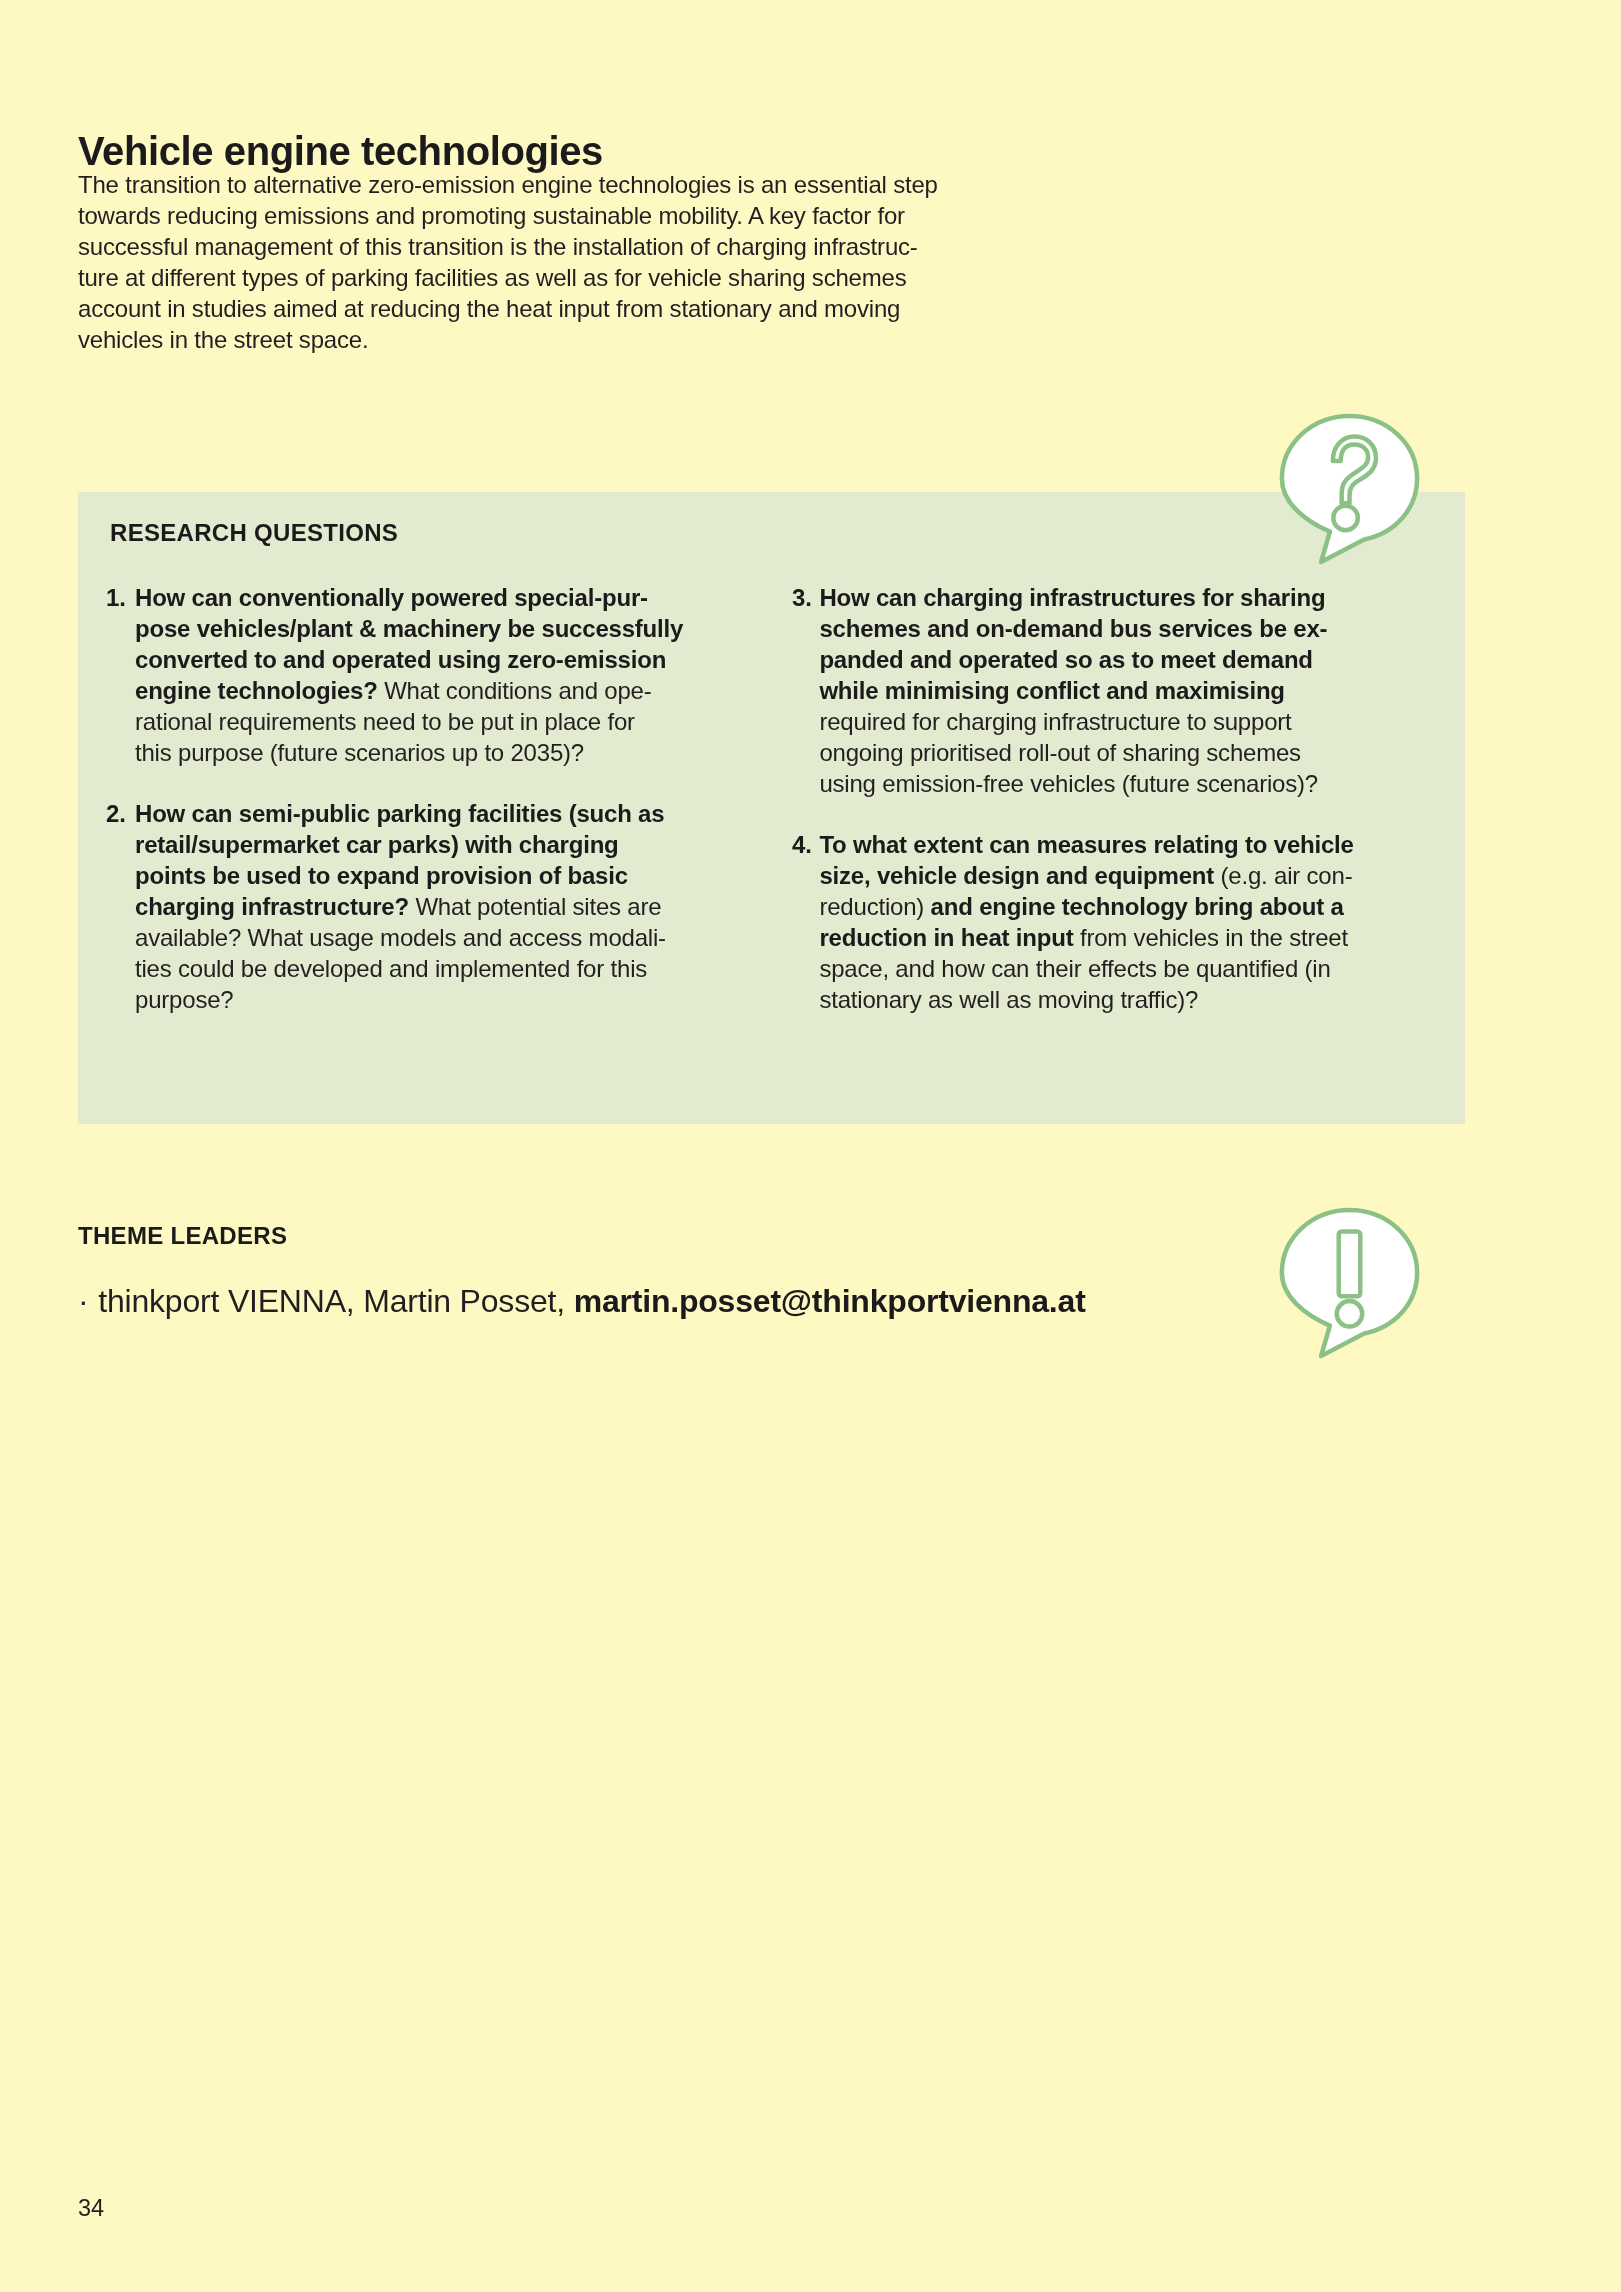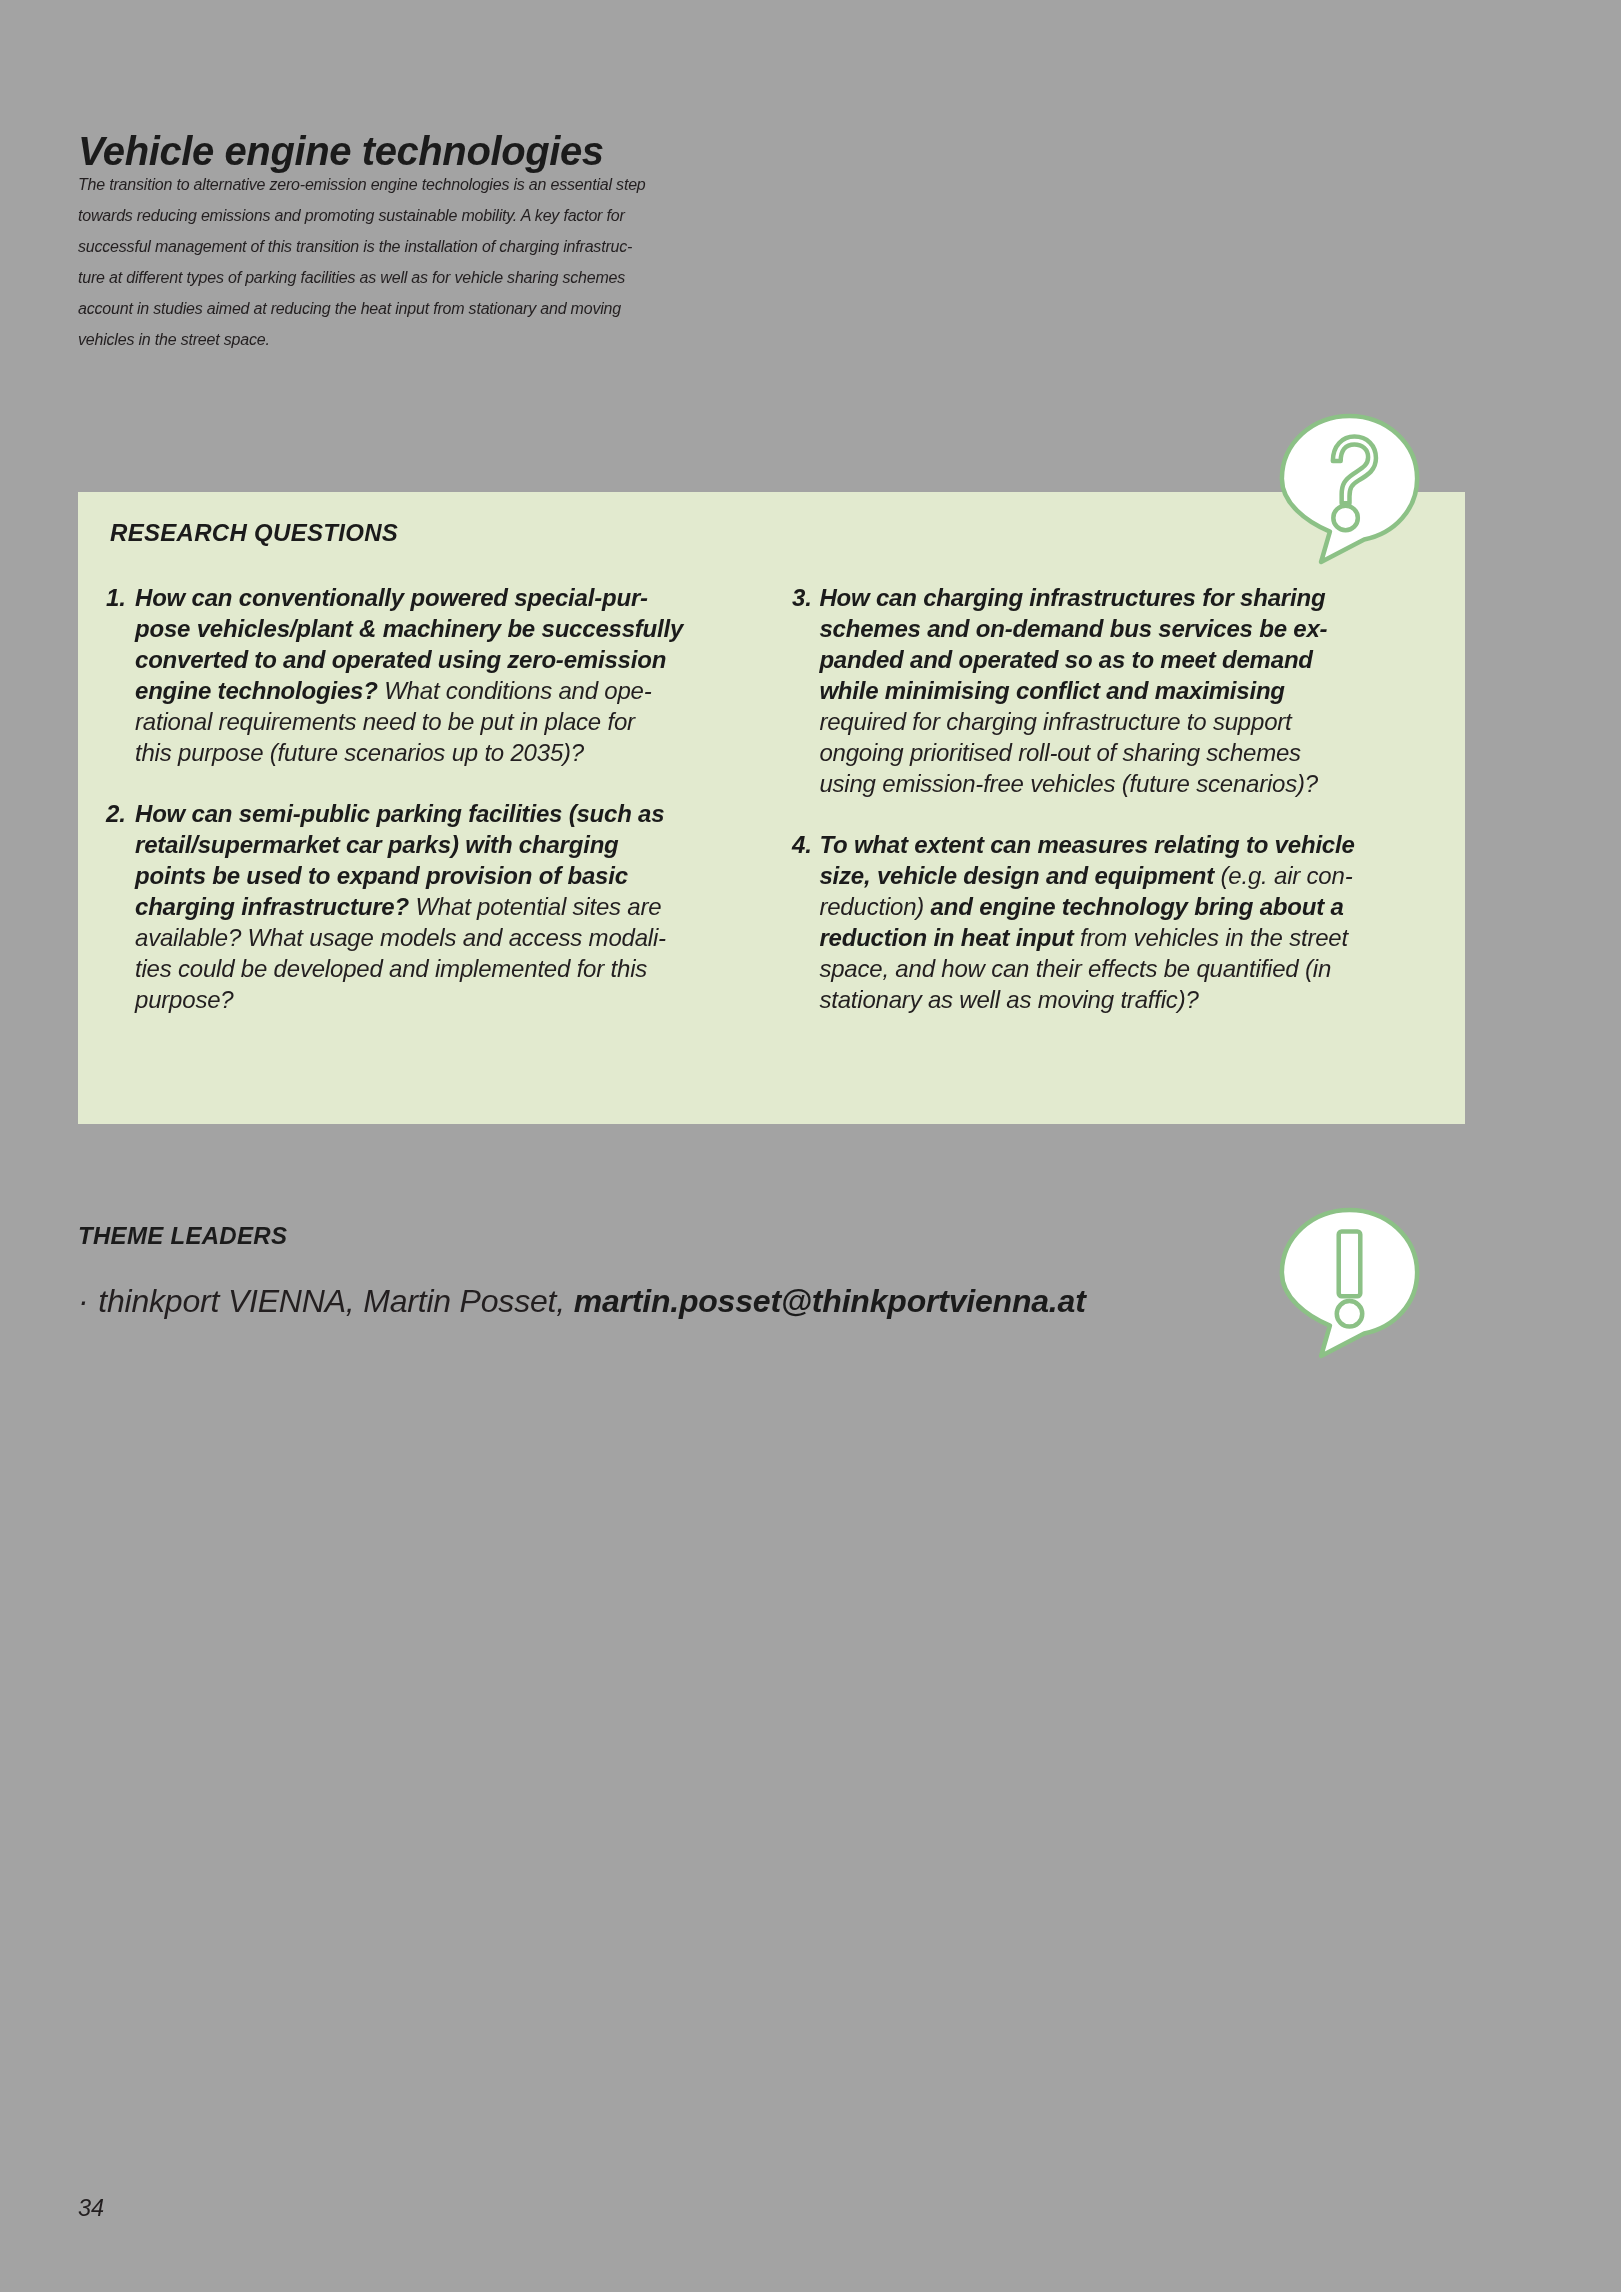--- a/index.html
+++ b/index.html
@@ -11,22 +11,21 @@
     width: 1621px;
     height: 2293px;
     position: relative;
     font-family: "DejaVu Sans", "Liberation Sans", sans-serif;
     color: #1a1a1a;
     overflow: hidden;
   }
   .page {
     position: absolute;
     inset: 0;
-    background: #a3a3a3;
-    font-style: italic;
+    background: #fef9c3;
   }
 
   
   .page-title {
     position: absolute;
     left: 78px;
     top: 102px;
     font-family: "Liberation Sans", sans-serif;
     font-size: 40px;
     font-weight: 700;
@@ -35,21 +34,21 @@
     white-space: nowrap;
   }
 
   
   .intro {
     position: absolute;
     left: 78px;
     top: 169px;
     width: 725px;
     font-family: "Liberation Sans", sans-serif;
-    font-size: 16px;
+    font-size: 24px;
     line-height: 31px;
     color: #231f20;
     letter-spacing: -0.2px;
   }
   .intro .ln { display: block; white-space: nowrap; }
 
   
   .rq-box {
     position: absolute;
     left: 78px;

